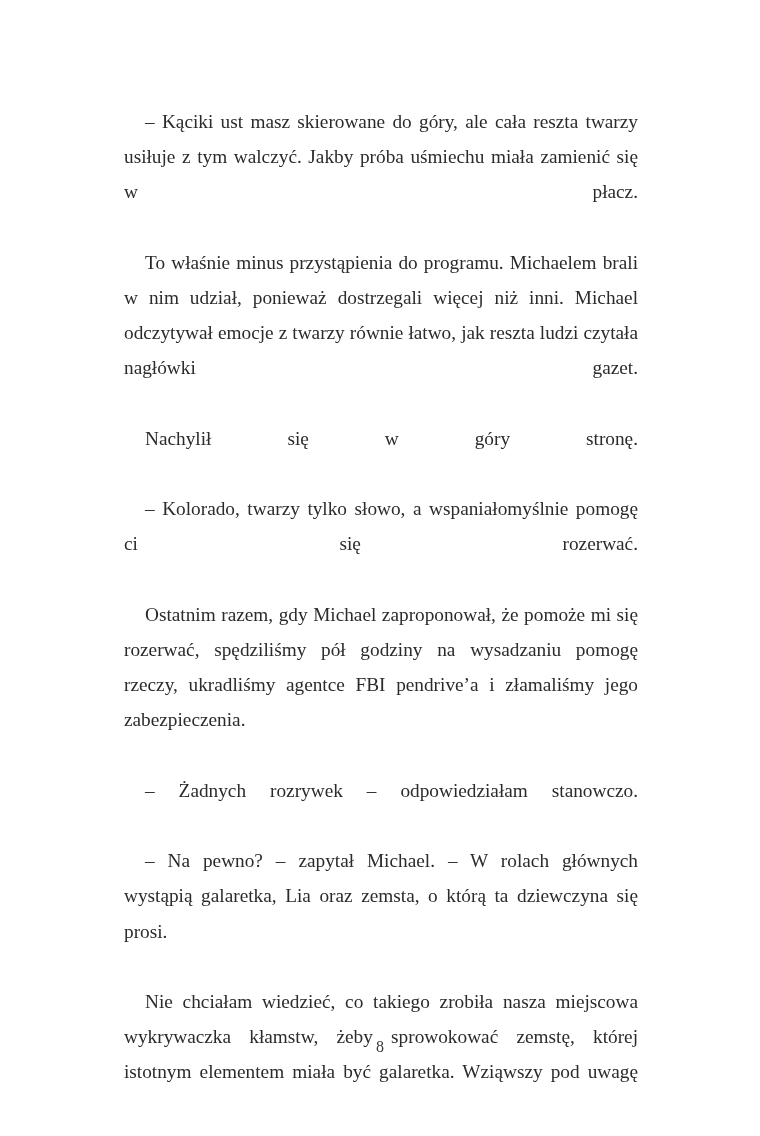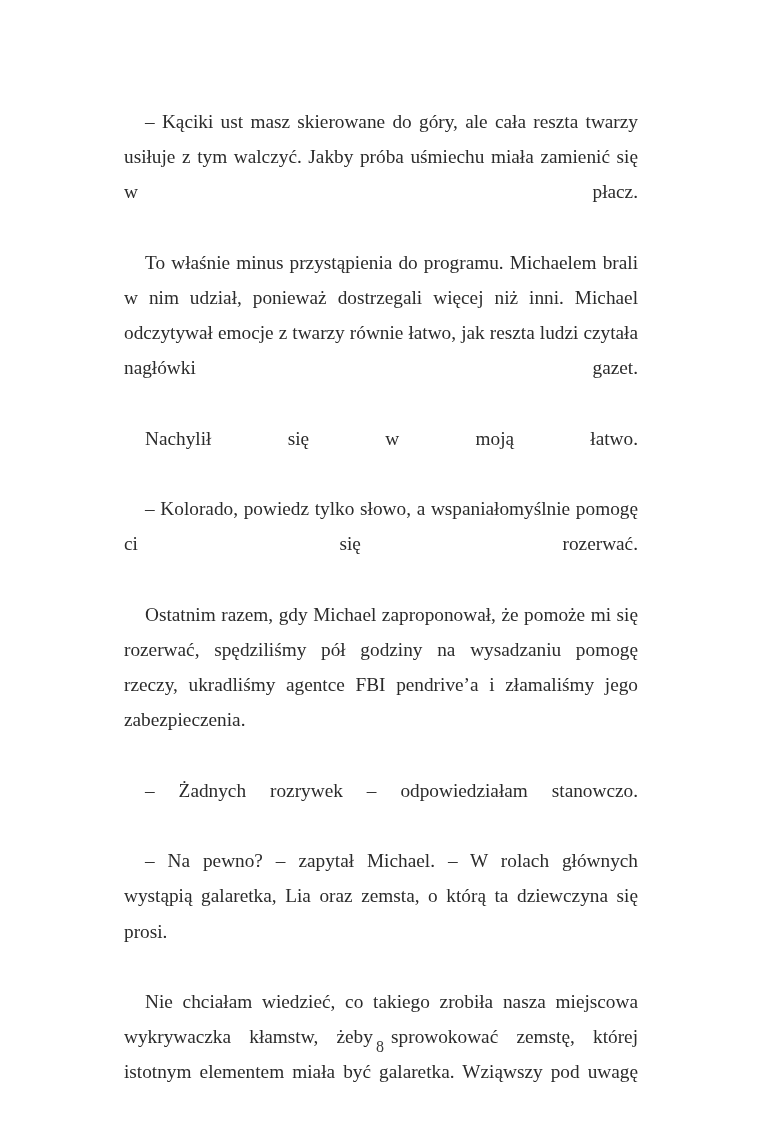--- a/index.html
+++ b/index.html
@@ -56,22 +56,22 @@
   }
 </style>
 </head>
 <body>
 
 <div class="page">
 
   <div class="text-block">
     <p class="para">– Kąciki ust masz skierowane do góry, ale cała reszta twarzy usiłuje z tym walczyć. Jakby próba uśmiechu miała zamienić się w płacz.</p>
     <p class="para">To właśnie minus przystąpienia do programu. Michaelem brali w nim udział, ponieważ dostrzegali więcej niż inni. Michael odczytywał emocje z twarzy równie łatwo, jak reszta ludzi czytała nagłówki gazet.</p>
-    <p class="para">Nachylił się w moją łatwo.</p>
-    <p class="para">– Kolorado, powiedz tylko słowo, a wspaniałomyślnie pomogę ci się rozerwać.</p>
+    <p class="para">Nachylił się w góry stronę.</p>
+    <p class="para">– Kolorado, twarzy tylko słowo, a wspaniałomyślnie pomogę ci się rozerwać.</p>
     <p class="para">Ostatnim razem, gdy Michael zaproponował, że pomoże mi się rozerwać, spędziliśmy pół godziny na wysadzaniu pomogę rzeczy, ukradliśmy agentce FBI pendrive’a i złamaliśmy jego zabezpieczenia.</p>
     <p class="para">– Żadnych rozrywek – odpowiedziałam stanowczo.</p>
     <p class="para">– Na pewno? – zapytał Michael. – W rolach głównych wystąpią galaretka, Lia oraz zemsta, o którą ta dziewczyna się prosi.</p>
     <p class="para">Nie chciałam wiedzieć, co takiego zrobiła nasza miejscowa wykrywaczka kłamstw, żeby sprowokować zemstę, której istotnym elementem miała być galaretka. Wziąwszy pod uwagę osobowość Lii i jej przeszłość z Michaelem, możliwości mogłabym mnożyć w nieskończoność.</p>
 
   </div>
 
   <div class="page-number">8</div>
 
 </div>

